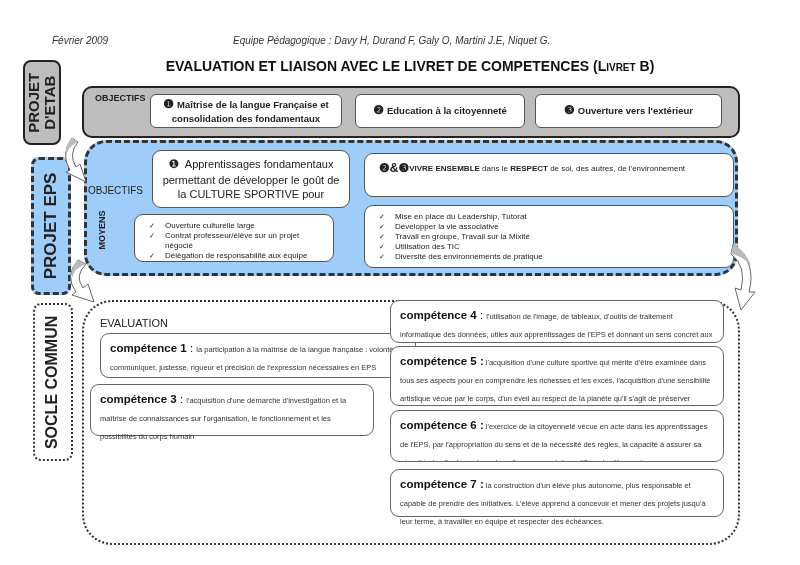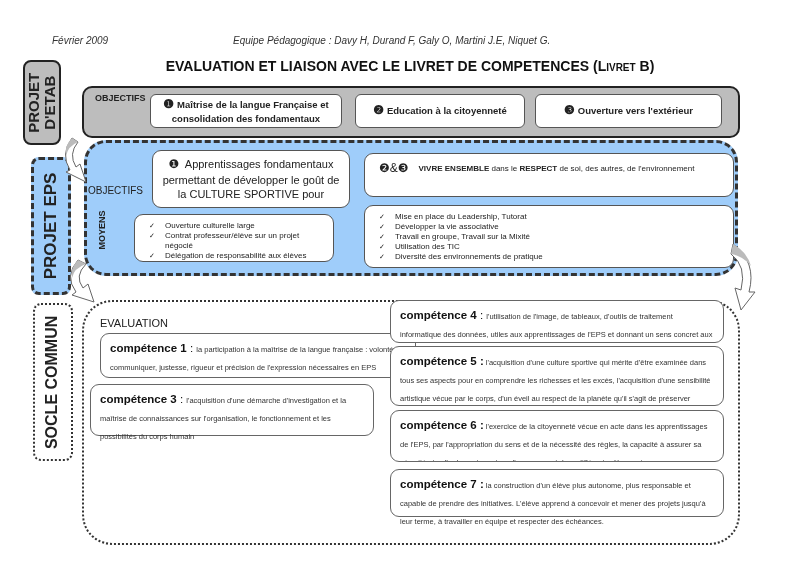--- a/index.html
+++ b/index.html
@@ -28,21 +28,21 @@
     .num { font-size: 12px; margin-right: 3px; }
 
     
     .eps-box { left: 84px; top: 140px; width: 654px; height: 136px; background: #9fcdfa; border: 3px dashed #333; border-radius: 22px; }
     .eps-obj-label { left: 88px; top: 185px; font-size: 10px; color: #222; }
     .eps-moyens-label { left: 90px; top: 200px; width: 22px; height: 60px; display: flex; align-items: center; justify-content: center; }
     .eps-moyens-label span { transform: rotate(-90deg); font-weight: bold; font-size: 9px; color: #222; white-space: nowrap; }
     .white-card { background: #fff; border: 1px solid #555; border-radius: 9px; }
     .obj1-card { left: 152px; top: 150px; width: 198px; height: 58px; display: flex; align-items: center; justify-content: center; text-align: center; font-size: 11px; line-height: 1.3; color: #222; padding: 0 6px; }
     .obj23-card { left: 364px; top: 153px; width: 370px; height: 44px; display: flex; align-items: flex-start; padding: 10px 14px; font-size: 8px; color: #222; }
-    .obj23-card .nums { font-weight: normal; font-size: 12px; margin-right: 10px; margin-top: -3px; }
+    .obj23-card .nums { font-weight: bold; font-size: 12px; margin-top: -3px; }
     .obj23-card b { font-weight: bold; }
     .moy1-card { left: 134px; top: 214px; width: 200px; height: 48px; padding: 6px 20px 0 14px; }
     .moy2-card { left: 364px; top: 205px; width: 370px; height: 63px; padding: 6px 8px 0 14px; }
     .checklist { list-style: none; font-size: 8px; line-height: 10px; color: #222; }
     .checklist li { display: flex; }
     .checklist .ck { width: 16px; flex: none; font-size: 7px; }
 
     
     .socle-box { left: 82px; top: 300px; width: 658px; height: 245px; border: 2px dotted #333; border-radius: 30px; }
     .eval-label { left: 100px; top: 317px; font-size: 11px; color: #222; }
@@ -123,21 +123,21 @@
     <li>
         <span class="ck">✓</span>
         <span>Ouverture culturelle large</span>
       </li>
     <li>
         <span class="ck">✓</span>
         <span>Contrat professeur/élève sur un projet négocié</span>
       </li>
     <li>
         <span class="ck">✓</span>
-        <span>Délégation de responsabilité aux élèves</span>
+        <span>Délégation de responsabilité aux équipe</span>
       </li>
   </ul>
 </div>
 
 <div class="abs white-card moy2-card">
   <ul class="checklist">
     <li>
         <span class="ck">✓</span>
         <span>Mise en place du Leadership, Tutorat</span>
       </li>

